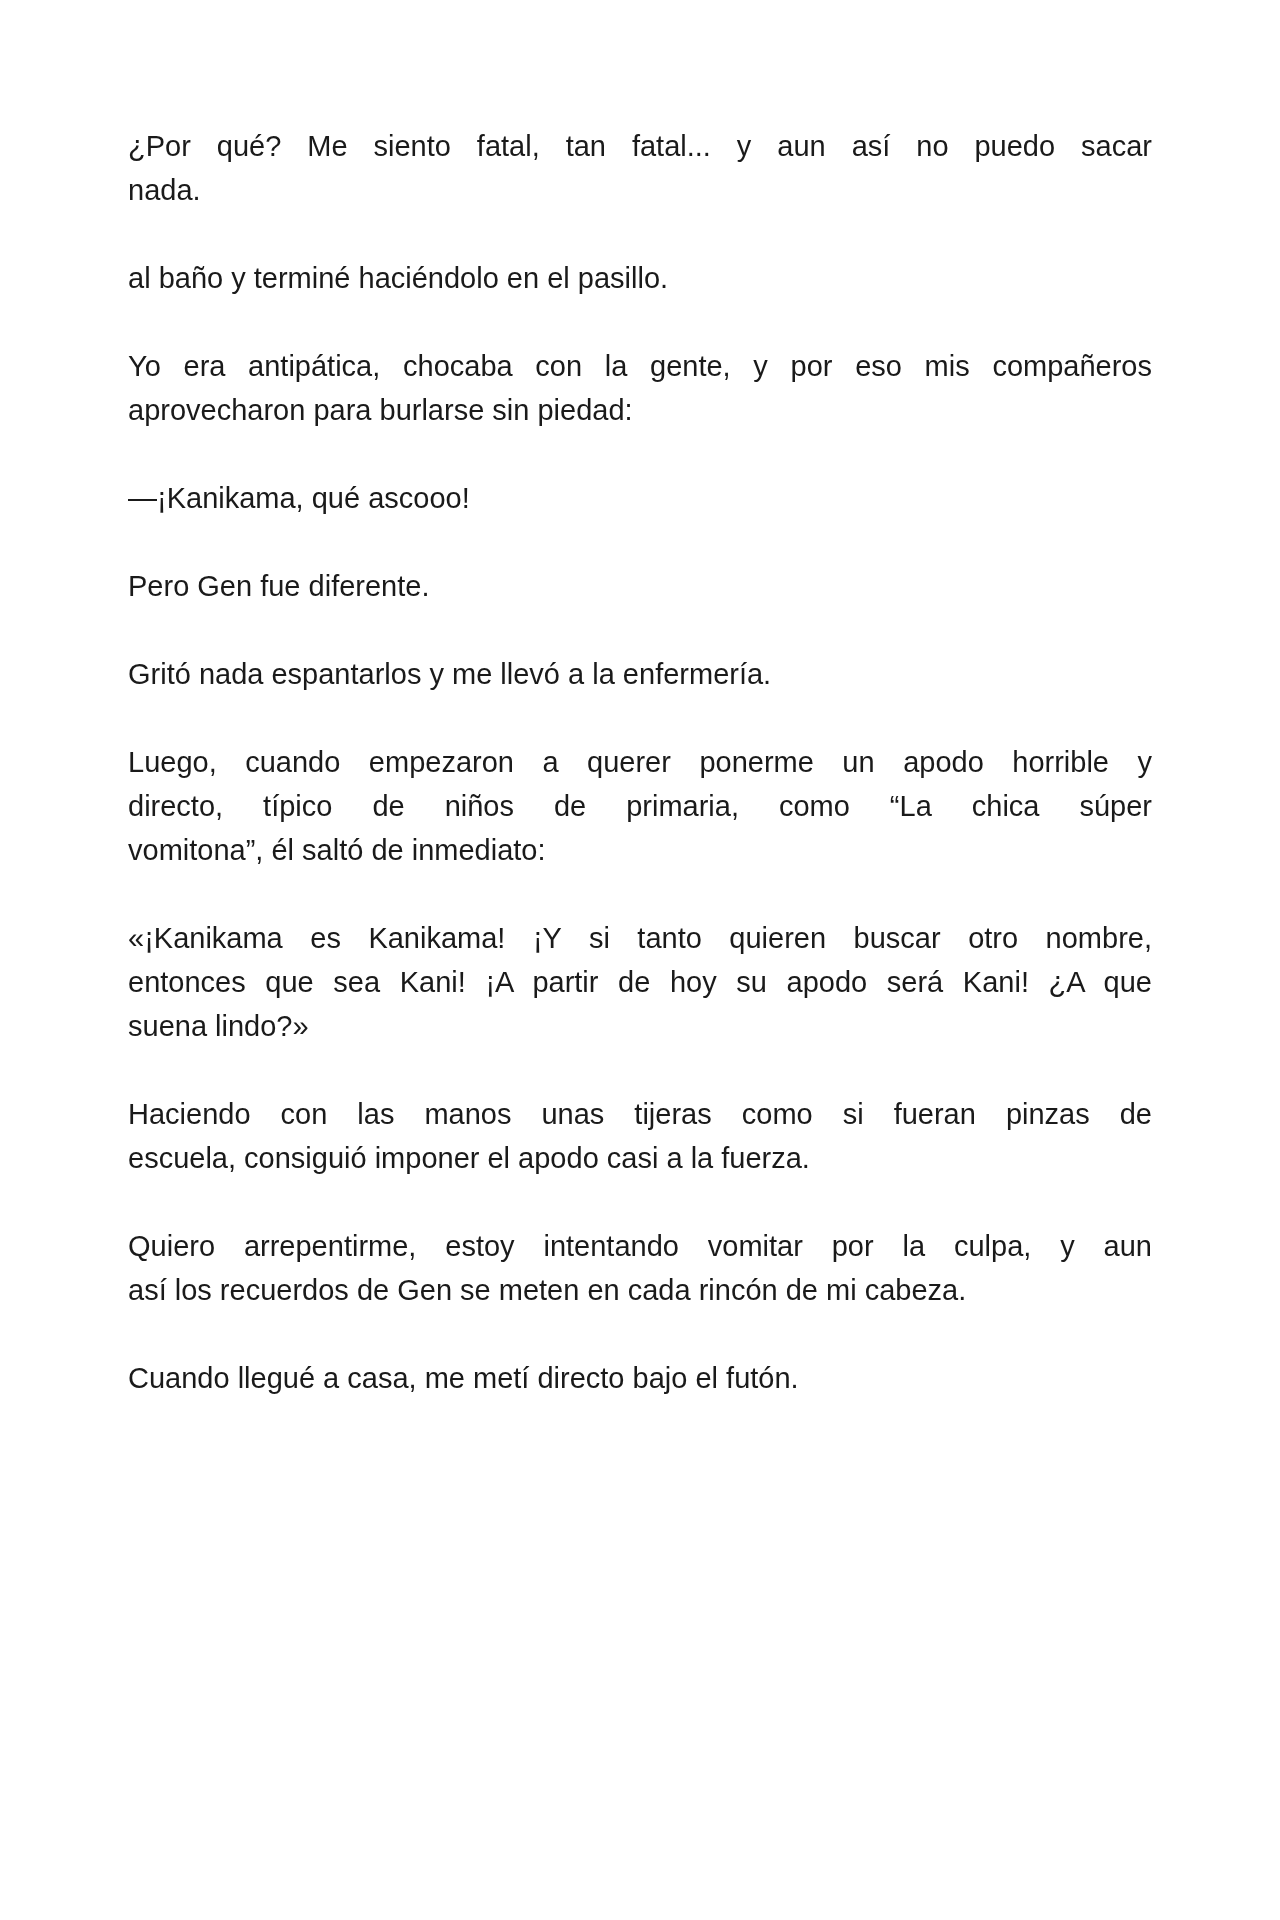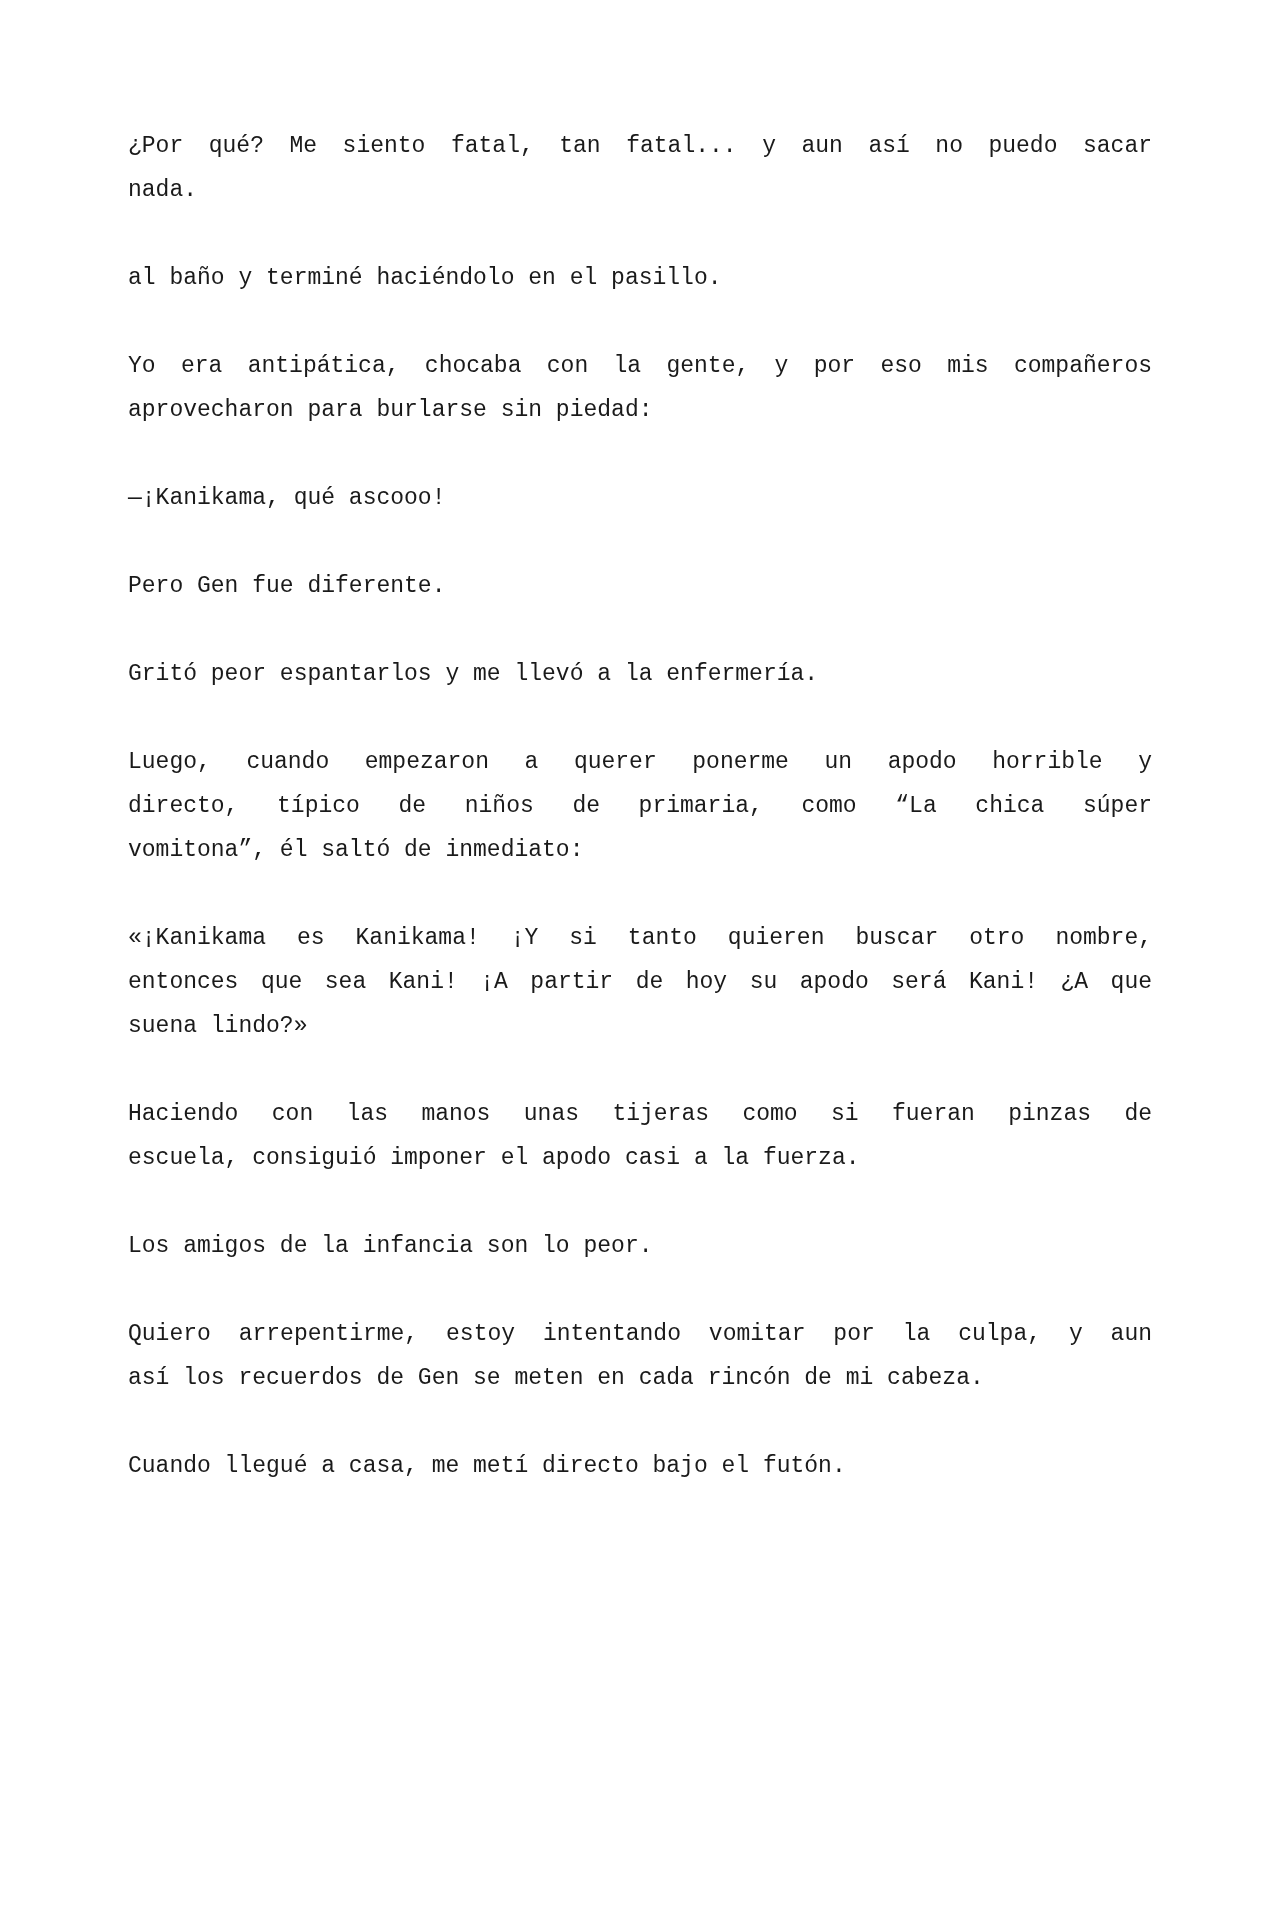--- a/index.html
+++ b/index.html
@@ -13,22 +13,22 @@
       position: relative;
       overflow: hidden;
     }
     .page {
       position: absolute;
       left: 128px;
       top: 124px;
       width: 1024px;
     }
     .para {
-      font-family: Liberation Mono, monospace;
-      font-size: 23px;
+      font-family: Liberation Sans, sans-serif;
+      font-size: 29px;
       line-height: 44px;
       color: #1a1a1a;
       margin: 0 0 44px 0;
       text-align: justify;
     }
     .line {
       display: block;
       white-space: nowrap;
     }
     .line.justify {
@@ -59,44 +59,41 @@
   <p class="para">
     <span class="line">—¡Kanikama, qué ascooo!</span>
   </p>
 
   <p class="para">
     <span class="line">Pero Gen fue diferente.</span>
   </p>
 
 
   <p class="para">
-    <span class="line">Gritó peor espantarlos y me llevó a la enfermería.</span>
+    <span class="line">Gritó nada espantarlos y me llevó a la enfermería.</span>
   </p>
 
   <p class="para">
     <span class="line justify">Luego, cuando empezaron a querer ponerme un apodo horrible y</span>
     <span class="line justify">directo, típico de niños de primaria, como “La chica súper</span>
     <span class="line">vomitona”, él saltó de inmediato:</span>
   </p>
 
   <p class="para">
     <span class="line justify">«¡Kanikama es Kanikama! ¡Y si tanto quieren buscar otro nombre,</span>
     <span class="line justify">entonces que sea Kani! ¡A partir de hoy su apodo será Kani! ¿A que</span>
     <span class="line">suena lindo?»</span>
   </p>
 
   <p class="para">
     <span class="line justify">Haciendo con las manos unas tijeras como si fueran pinzas de</span>
     <span class="line">escuela, consiguió imponer el apodo casi a la fuerza.</span>
   </p>
 
 
-  <p class="para">
-    <span class="line">Los amigos de la infancia son lo peor.</span>
-  </p>
 
   <p class="para">
     <span class="line justify">Quiero arrepentirme, estoy intentando vomitar por la culpa, y aun</span>
     <span class="line">así los recuerdos de Gen se meten en cada rincón de mi cabeza.</span>
   </p>
 
   <p class="para">
     <span class="line">Cuando llegué a casa, me metí directo bajo el futón.</span>
   </p>
 

